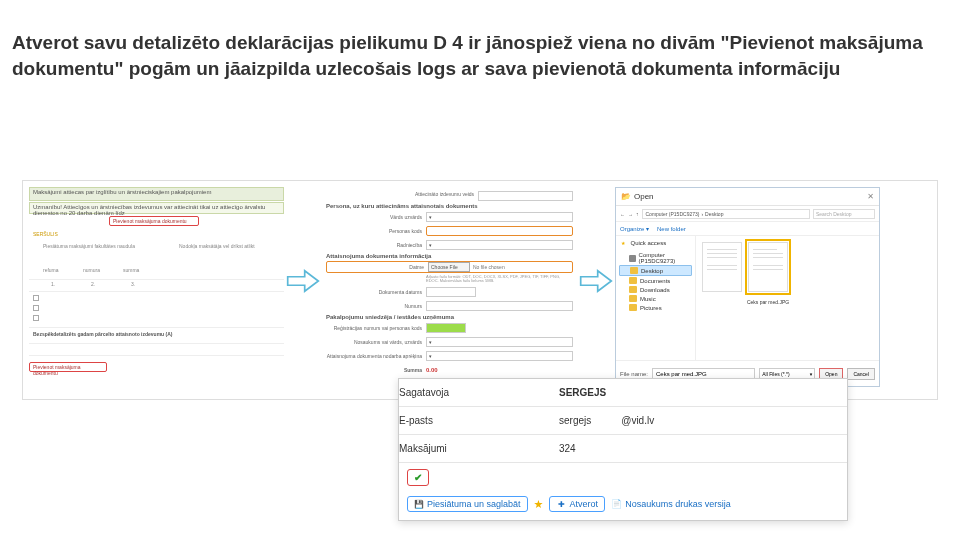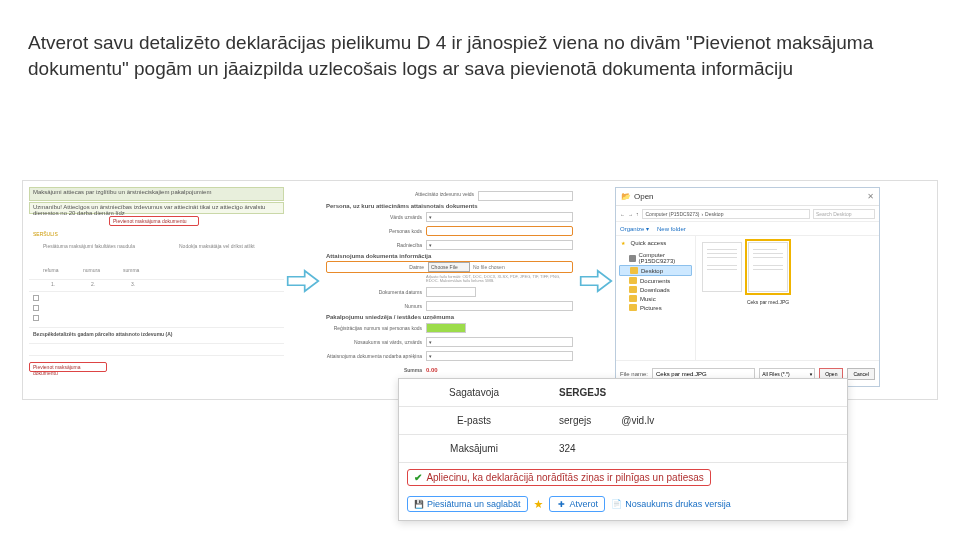--- a/index.html
+++ b/index.html
@@ -1,17 +1,17 @@
 <!DOCTYPE html>
 <html><head>
 <meta charset="utf-8">
 <style>
   * { box-sizing: border-box; margin: 0; padding: 0; font-family: "Segoe UI", Arial, sans-serif; }
   body { width: 960px; height: 540px; background: #fff; position: relative; overflow: hidden; }
-  .heading { position: absolute; top: 30px; left: 28px; right: 22px; font-size: 19px; font-weight: 400; color: #333; line-height: 1.35; }
+  .heading { position: absolute; top: 30px; left: 12px; right: 22px; font-size: 19px; font-weight: 700; color: #333; line-height: 1.35; }
   .strip { position: absolute; top: 180px; left: 22px; right: 22px; height: 220px; border: 1px solid #ddd; background: #fff; display: flex; align-items: flex-start; }
   .panel { position: relative; background: #fff; }
   .panel1 { width: 255px; height: 200px; margin: 6px 0 0 6px; }
   .panel1 .bar { position: absolute; top: 0; left: 0; right: 0; height: 14px; background: #e8efdc; font-size: 6px; color: #555; padding: 1px 3px; border: 1px solid #cad8a8; }
   .panel1 .bar2 { top: 15px; background: #f4f8ea; height: 12px; }
   .panel1 .redbox { position: absolute; border: 1.5px solid #d44; border-radius: 2px; font-size: 5px; color: #a33; padding: 1px 3px; background: #fff; }
   .panel1 .rb1 { top: 29px; left: 80px; width: 90px; height: 10px; }
   .panel1 .rb2 { top: 175px; left: 0; width: 78px; height: 10px; }
   .panel1 .label { position: absolute; font-size: 5px; color: #888; }
   .panel1 .chk { position: absolute; width: 6px; height: 6px; border: 1px solid #aaa; }
@@ -46,21 +46,21 @@
   .panel3 .thumb .ln { position: absolute; height: 1px; background: #ddd; }
   .panel3 .footer { height: 26px; display: flex; align-items: center; padding: 0 4px; gap: 4px; border-top: 1px solid #eee; }
   .panel3 .footer .flbl { font-size: 6px; color: #555; }
   .panel3 .footer .fval { flex: 1; height: 12px; border: 1px solid #ccc; font-size: 6px; display: flex; align-items: center; padding: 0 3px; }
   .panel3 .footer .filter { width: 56px; height: 12px; border: 1px solid #ccc; font-size: 5px; display: flex; align-items: center; padding: 0 2px; }
   .panel3 .footer .btn { height: 12px; padding: 0 5px; border: 1px solid #bbb; background: #f4f4f4; font-size: 5px; display: flex; align-items: center; cursor: pointer; }
   .panel3 .footer .btn.open { border-color: #d66; }
 
   .overlay { position: absolute; top: 378px; left: 398px; width: 450px; background: #fff; border: 1px solid #ccc; box-shadow: 0 2px 8px rgba(0,0,0,0.15); }
   .overlay .orow { display: flex; align-items: center; height: 28px; border-bottom: 1px solid #e5e5e5; }
-  .overlay .olbl { width: 160px; text-align: center; padding-right: 10px; font-size: 10px; color: #333; }
+  .overlay .olbl { width: 160px; text-align: left; padding-right: 10px; font-size: 10px; color: #333; }
   .overlay .oval { flex: 1; font-size: 10px; color: #333; display: flex; align-items: center; gap: 4px; }
   .overlay .confirm { display: flex; align-items: center; gap: 5px; padding: 6px 8px; font-size: 10px; color: #b03030; }
   .overlay .confirm .rb { border: 1.5px solid #d44; border-radius: 3px; padding: 2px 6px; display: inline-flex; align-items: center; gap: 4px; }
   .overlay .check { color: #2a9b2a; font-weight: bold; }
   .overlay .actions { display: flex; gap: 6px; padding: 4px 8px 8px; align-items: center; }
   .overlay .abtn { border: 1.5px solid; border-radius: 3px; padding: 2px 6px; font-size: 9px; display: inline-flex; align-items: center; gap: 3px; cursor: pointer; }
   .overlay .abtn.blue { border-color: #4aa0ff; color: #1a6fc4; }
   .overlay .abtn .ic { width: 10px; height: 10px; display: inline-flex; align-items: center; justify-content: center; font-size: 8px; }
   .overlay .star2 { color: #f0b400; font-size: 11px; }
   .overlay .link { color: #1a6fc4; font-size: 9px; display: inline-flex; align-items: center; gap: 3px; }
@@ -258,21 +258,20 @@
         <span style="margin-left:26px">@vid.lv</span>
     </div>
   </div>
   <div class="orow">
     <div class="olbl">Maksājumi</div>
     <div class="oval">324</div>
   </div>
   <div class="confirm">
     <span class="rb">
       <span class="check">✔</span>
-      <span>Apliecinu, ka deklarācijā norādītās ziņas ir pilnīgas un patiesas</span>
     </span>
   </div>
   <div class="actions">
     <span class="abtn blue">
       <span class="ic">💾</span>
       <span>Piesiātuma un saglabāt</span>
     </span>
     <span class="star2">★</span>
     <span class="abtn blue">
       <span class="ic">✚</span>

